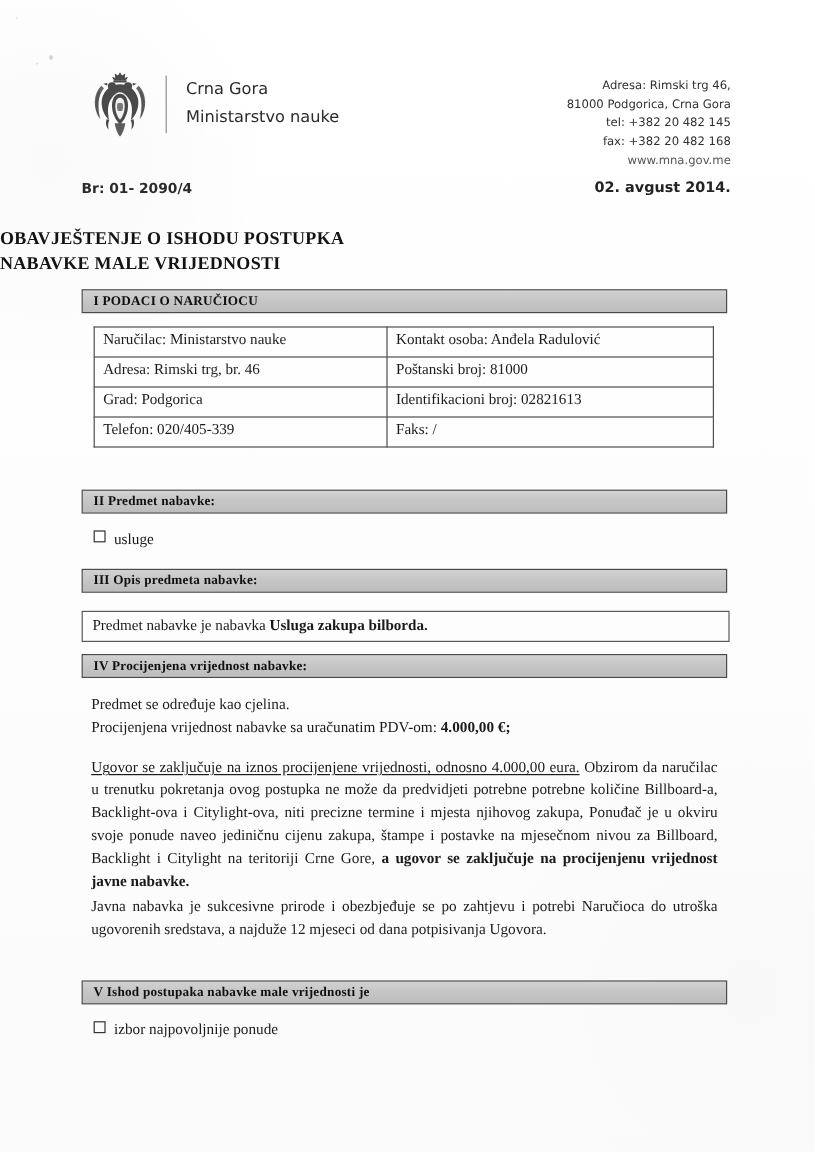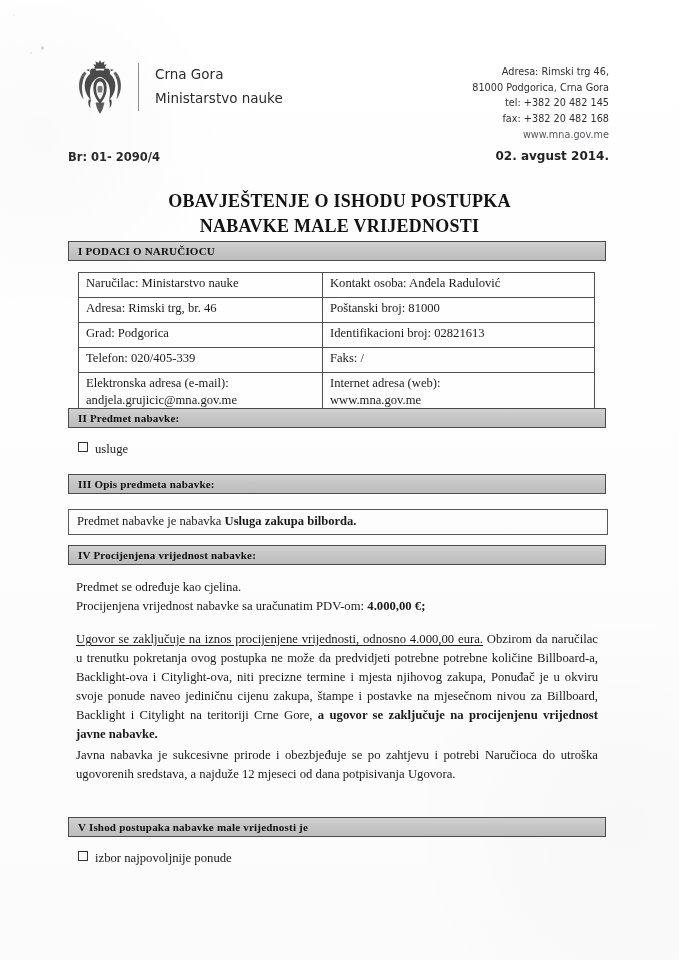--- a/index.html
+++ b/index.html
@@ -85,24 +85,24 @@
     font-weight: 700;
     color: #232323;
   }
 
   
   .doc-title {
     position: absolute;
     left: 0;
     right: 0;
     top: 189px;
-    text-align: center;
+    text-align: left;
     font-family: "Liberation Serif", serif;
     font-weight: bold;
-    font-size: 18px;
+    font-size: 15px;
     letter-spacing: 0.25px;
     line-height: 1.38;
     color: #131313;
   }
 
   
   .sec-bar {
     position: absolute;
     left: 68px;
     width: 538px;
@@ -257,30 +257,20 @@
       <td>Poštanski broj: 81000</td>
     </tr>
     <tr>
       <td class="c1">Grad: Podgorica</td>
       <td>Identifikacioni broj: 02821613</td>
     </tr>
     <tr>
       <td class="c1">Telefon: 020/405-339</td>
       <td>Faks: /</td>
     </tr>
-    <tr>
-      <td class="c1">
-        <div>Elektronska adresa (e-mail):</div>
-        <div>andjela.grujicic@mna.gov.me</div>
-      </td>
-      <td>
-        <div>Internet adresa (web):</div>
-        <div>www.mna.gov.me</div>
-      </td>
-    </tr>
   </tbody>
     </table>
 
   <div class="sec-bar" style="top:408px;">II Predmet nabavke:</div>
 
   <div class="chk" style="top:442px;">
     <span class="box"></span><span>usluge</span>
   </div>
 
   <div class="sec-bar" style="top:474px;">III  Opis predmeta nabavke:</div>

